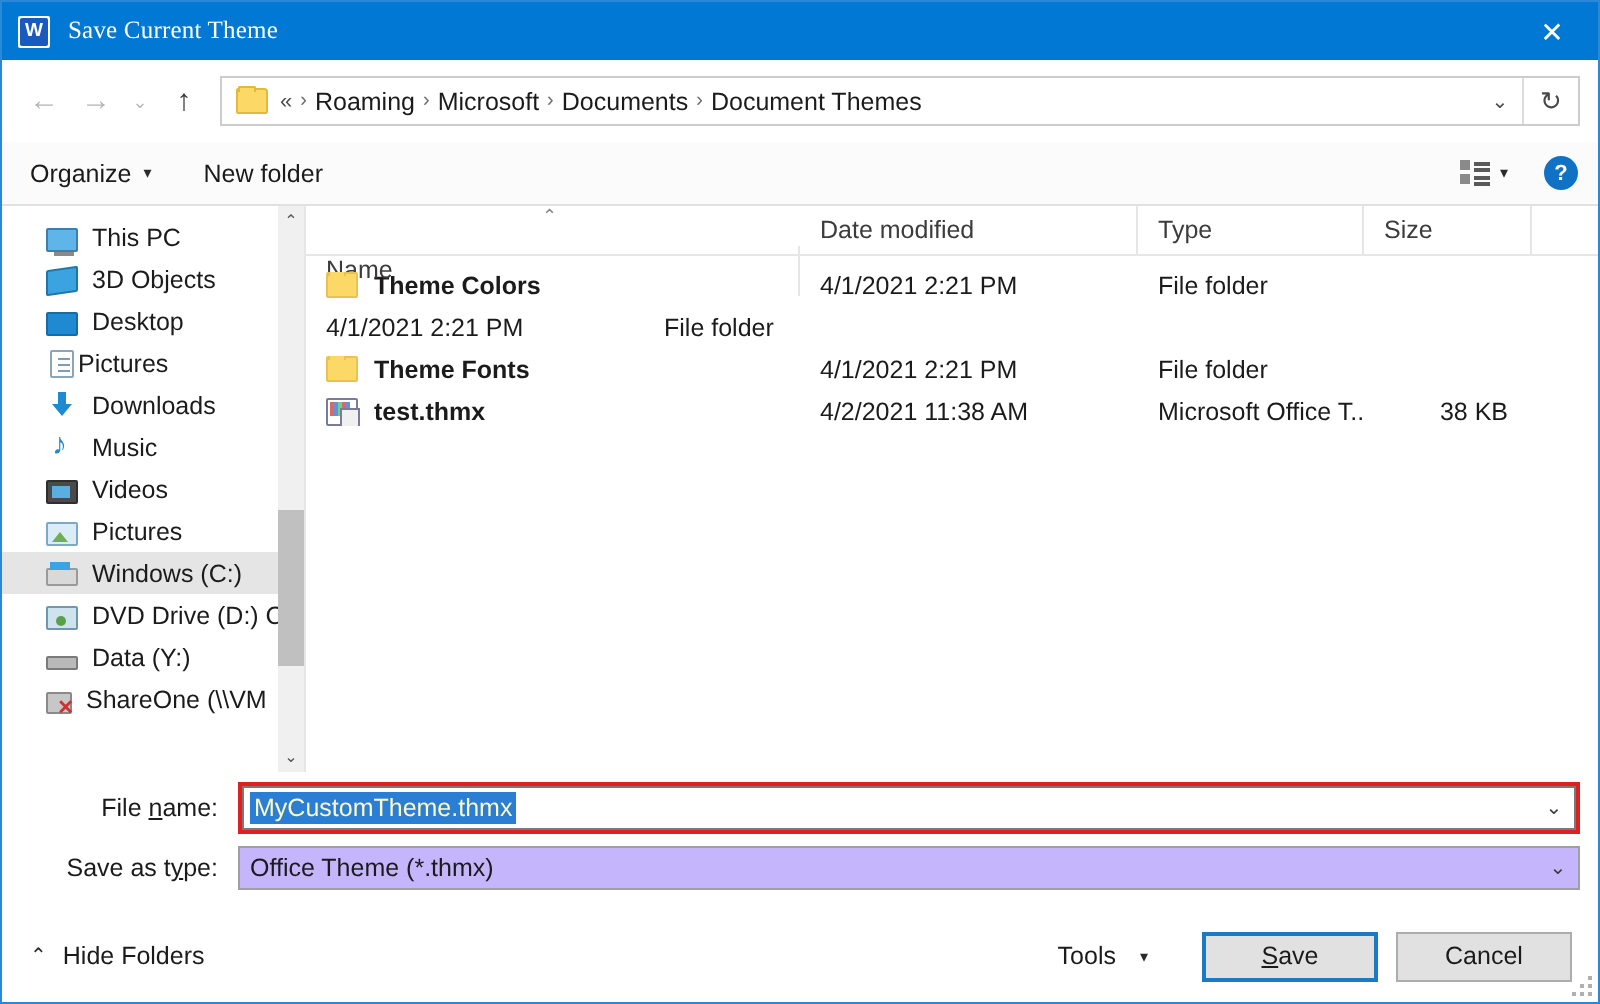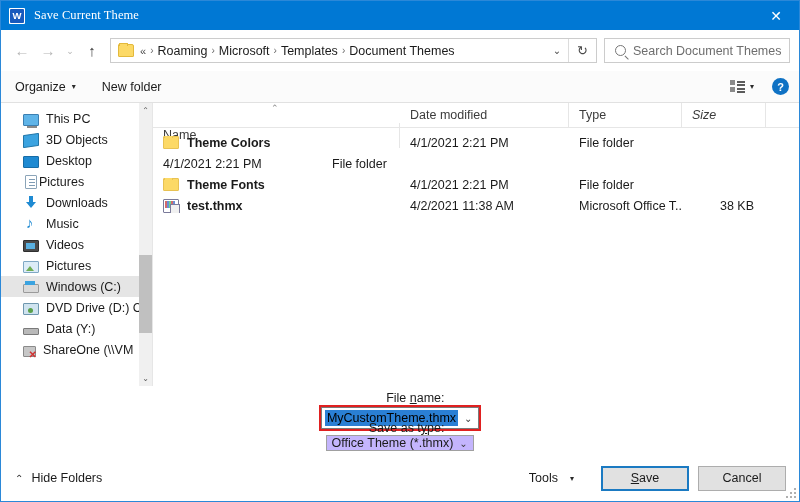--- a/index.html
+++ b/index.html
@@ -262,21 +262,21 @@
   .col {
     font-size: 12.5px; color: #3c3c3c;
     padding-left: 10px;
     height: 25px; line-height: 25px;
     border-right: 1px solid #e6e6e6;
     flex: none; position: relative;
   }
   .col.name { width: 247px; margin-top: 40px; }
   .col.date { width: 169px; }
   .col.type { width: 113px; }
-  .col.size { width: 84px; font-style: italic; }
+  .col.size { width: 84px; }
   .col.pad  { flex: 1; border-right: none; }
   #sort-caret {
     position: absolute; left: 118px; top: 0px;
     font-size: 9px; color: #8a8a8a;
   }
 
   #filelist { flex: 1; overflow: hidden; padding-top: 4px; }
   .frow { display: flex; align-items: center; height: 21px; }
   .fcell { font-size: 12.5px; color: #1b1b1b; flex: none; overflow: hidden; white-space: nowrap; }
   .fcell.name { width: 247px; display: flex; align-items: center; padding-left: 10px; }
@@ -307,42 +307,42 @@
   .thmx-ico::after{
     content:""; position:absolute; right:-2px; bottom:-2px;
     width:8px; height:8px; background:#f0f0f0; border:1px solid #7a7a9a;
   }
 
   
   #fields {
     flex: none; padding: 5px 9px 4px 9px;
     background: #ffffff;
   }
-  .field-row { display: flex; align-items: center; height: 26px; margin-bottom: 4px; flex-direction: column; }
+  .field-row { display: flex; align-items: center; height: 26px; margin-bottom: 4px; }
   .field-label {
     width: 109px; flex: none;
     text-align: right; padding-right: 10px;
     font-size: 12.5px; color: #1b1b1b;
   }
   .field-label u { text-decoration: underline; }
 
   #filename-outline {
     flex: 1; border: 2px solid #e02020; padding: 0; display: flex;
     background: #ffffff;
   }
   #filename-box {
     flex: 1; height: 22px;
     border: 1px solid #7a7a7a;
     background: #ffffff;
     display: flex; align-items: center;
     min-width: 0;
   }
   #filename-value {
     font-size: 12.5px;
-    color: #000000; background: #2a7fd4;
+    color: #fef9c3; background: #2a7fd4;
     margin-left: 3px; padding: 1px 2px;
     white-space: nowrap;
   }
   #filename-fill { flex: 1; }
   #filename-caret {
     width: 20px; height: 22px; flex: none;
     display: flex; align-items: center; justify-content: center;
     color: #3c3c3c; font-size: 10px;
   }
 
@@ -415,32 +415,28 @@
     <div class="nav-btn enabled">↑</div>
 
     <div id="addressbar">
       <div class="addr-folder"></div>
       <span class="crumb chev">«</span>
       <span class="crumb-sep">›</span>
       <span class="crumb">Roaming</span>
       <span class="crumb-sep">›</span>
       <span class="crumb">Microsoft</span>
       <span class="crumb-sep">›</span>
-      <span class="crumb">Templates</span>
+      <span class="crumb">Documents</span>
       <span class="crumb-sep">›</span>
       <span class="crumb">Document Themes</span>
       <div id="addr-spacer"></div>
       <div id="addr-dropdown">⌄</div>
       <div id="addr-refresh">↻</div>
     </div>
 
-    <div id="searchbox">
-      <div class="search-ico"></div>
-      <span id="search-placeholder">Search Document Themes</span>
-    </div>
   </div>
 
   <div id="toolbar">
     <div class="tb-item">
       <span>Organize</span>
       <span class="tb-caret">▾</span>
     </div>
     <div class="tb-item">
       <span>New folder</span>
     </div>

